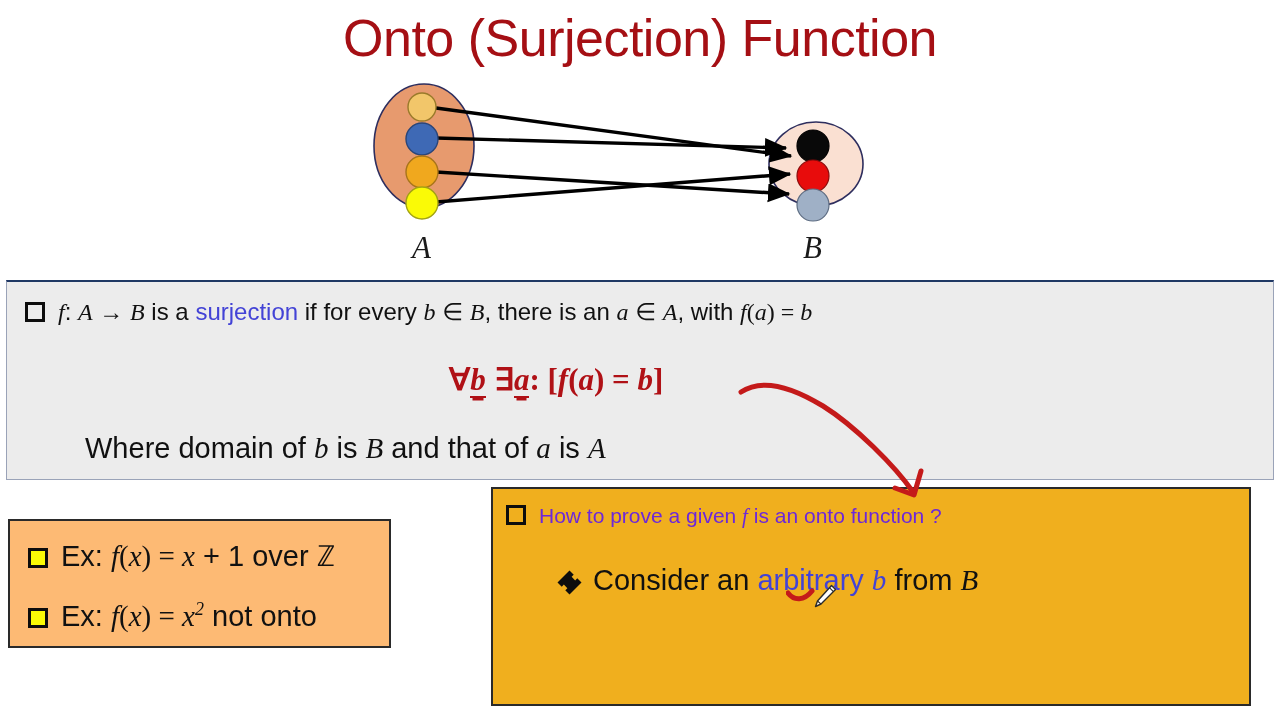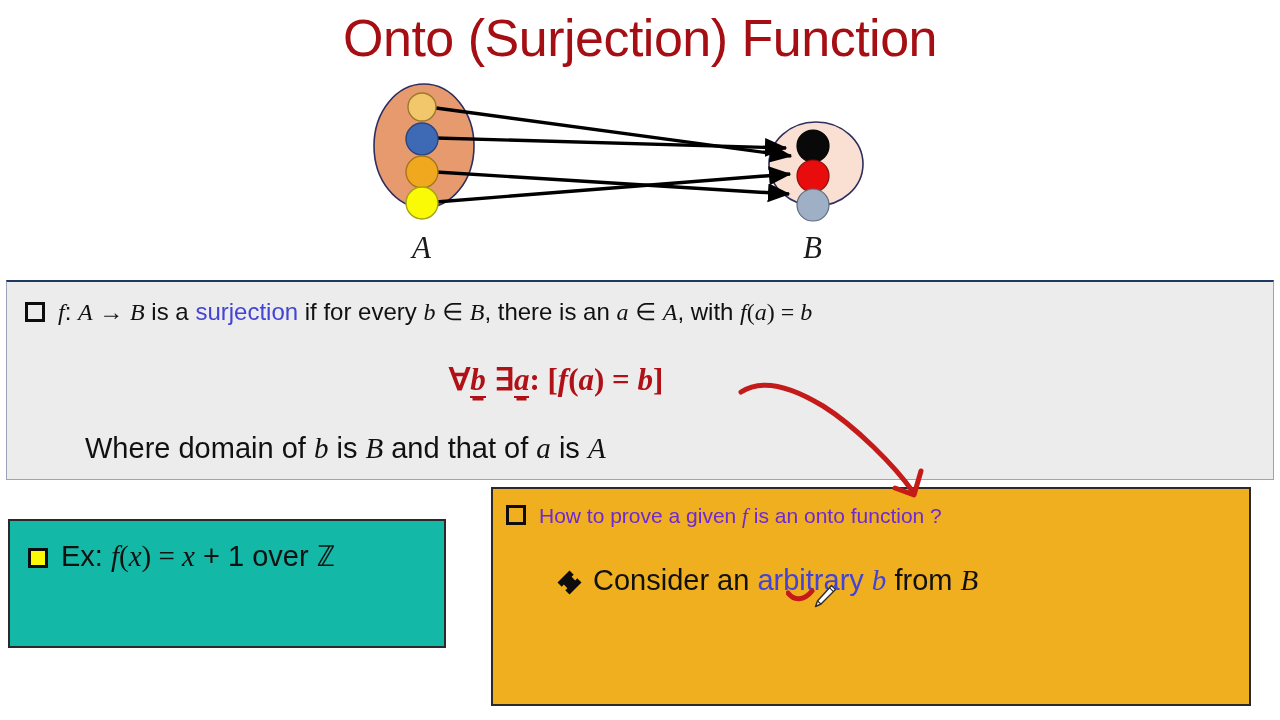--- a/index.html
+++ b/index.html
@@ -86,22 +86,22 @@
   }
   .dmd::before, .dmd::after {
     content: ""; position: absolute; background: #F0AF1E;
     width: 5px; height: 5px;
   }
   .dmd::before { left: 6px; top: -2px; }
   .dmd::after  { left: 6px; top: 14px; }
 
   
   #ex-box {
-    position: absolute; left: 8px; top: 519px; width: 438px; height: 129px;
-    background: #14b8a6;
+    position: absolute; left: 8px; top: 519px; width: 383px; height: 129px;
+    background: #fdba74;
     border: 2px solid #2a2a2a;
     text-align: center;
   }
   #ex-line1 { position: absolute; left: 18px; top: 14px; font-size: 29px; color: #111; white-space: nowrap; }
   #ex-line2 { position: absolute; left: 18px; top: 78px; font-size: 29px; color: #111; white-space: nowrap; }
 
   
   #howto-box {
     position: absolute; left: 491px; top: 487px; width: 760px; height: 219px;
     background: #F0AF1E;
@@ -169,20 +169,23 @@
 
     <div class="mathbox-row" id="def-line3">
       <span class="op">Where domain of </span><span class="mi">b</span><span class="op"> is </span><span class="mi">B</span><span class="op"> and that of </span><span class="mi">a</span><span class="op"> is </span><span class="mi">A</span>
     </div>
   </div>
 
   <div id="ex-box">
     <div id="ex-line1">
       <span class="cbx on-yellow"></span><span class="op">Ex: </span><span class="mi">f</span><span class="mn">(</span><span class="mi">x</span><span class="mn">) = </span><span class="mi">x</span><span class="op"> + 1 over </span><span class="mn">ℤ</span>
     </div>
+    <div id="ex-line2">
+      <span class="cbx on-yellow"></span><span class="op">Ex: </span><span class="mi">f</span><span class="mn">(</span><span class="mi">x</span><span class="mn">) = </span><span class="mi">x</span><sup class="sq">2</sup><span class="op"> not onto</span>
+    </div>
   </div>
 
   <div id="howto-box">
     <div id="howto-line1">
       <span class="cbx on-orange"></span><span class="op">How to prove a given </span><span class="mi">f</span><span class="op"> is an onto function ?</span>
     </div>
     <div id="howto-line2">
       <span class="dmd"></span><span class="op">Consider an </span><span class="op blue-word">arbitrary</span><span class="op">&nbsp;</span><span class="mi blue-word">b</span><span class="op"> from </span><span class="mi">B</span>
     </div>
   </div>

